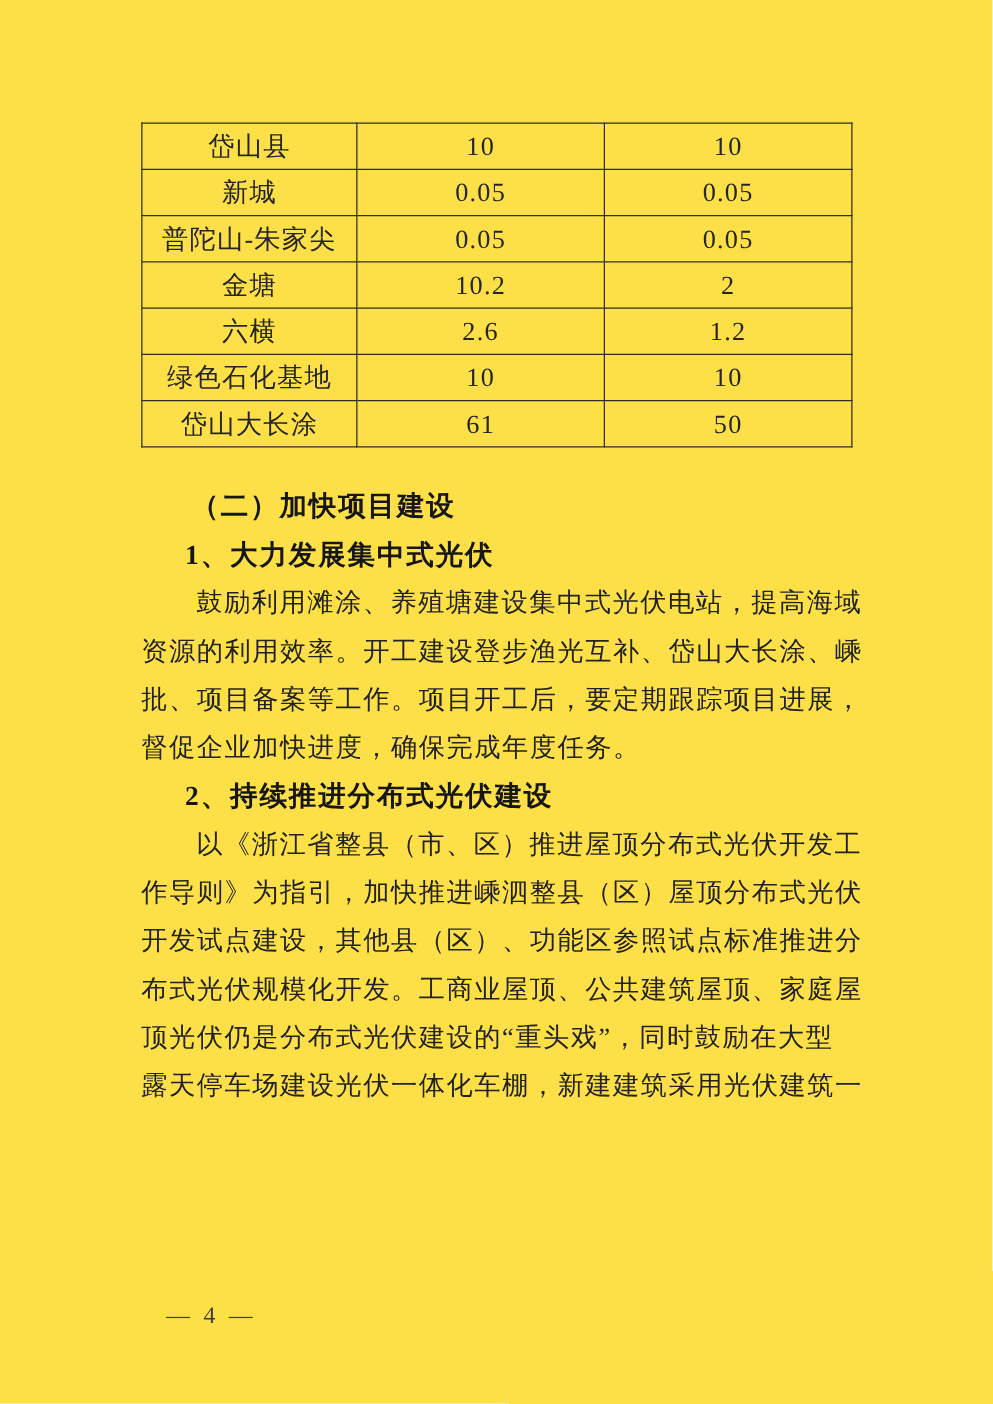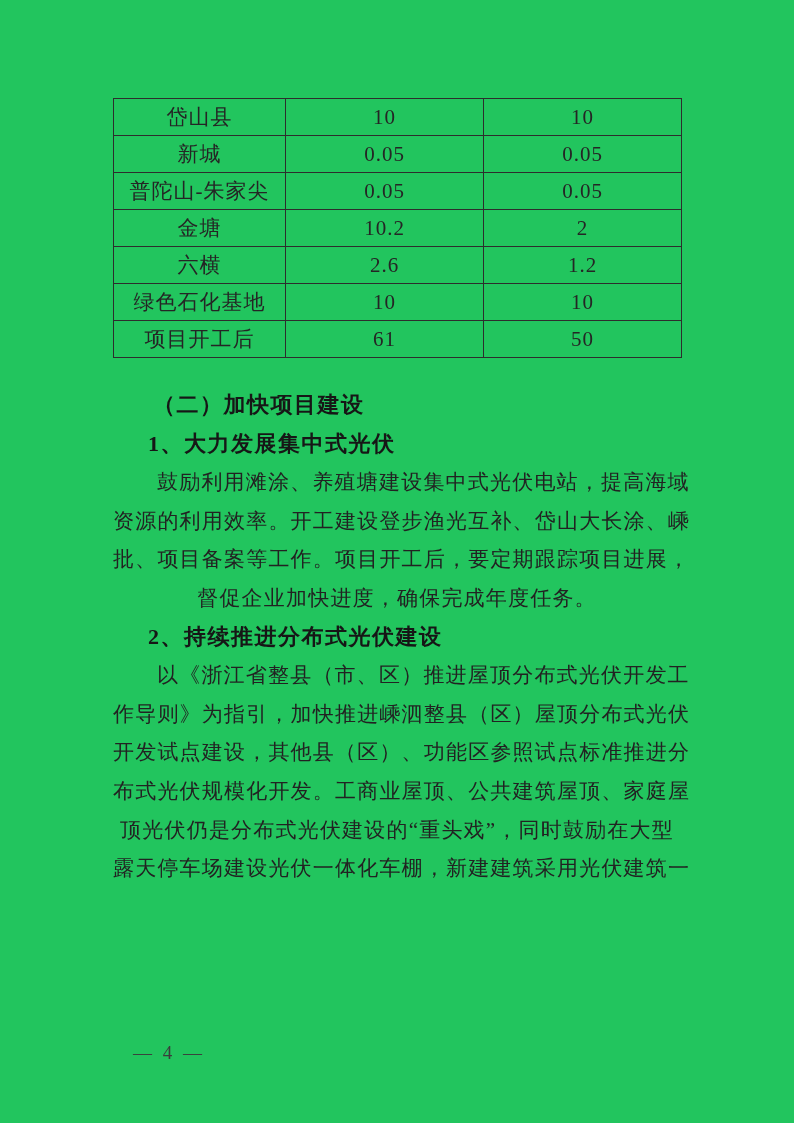--- a/index.html
+++ b/index.html
@@ -4,21 +4,21 @@
 <style>
   html, body {
     margin: 0;
     padding: 0;
     background: #ffffff;
   }
   .page {
     position: relative;
     width: 794px;
     height: 1123px;
-    background: #22c55e;
+    background: #fde047;
     overflow: hidden;
     font-family: "Liberation Serif", "DejaVu Serif", serif;
     color: #1f1f1f;
   }
   .content {
     position: absolute;
     left: 113px;
     top: 98px;
     width: 568px;
   }
@@ -55,21 +55,20 @@
     white-space: nowrap;
   }
   .section-heading { padding-left: 40px; margin-top: 28px; }
   .sub-heading    { padding-left: 35px; }
   .para-line {
     font-size: 21px;
     line-height: 38.6px;
     letter-spacing: 1.2px;
     color: #222222;
     white-space: nowrap;
-    text-align: center;
   }
   .para-line.first { padding-left: 44px; }
 
   .page-footer {
     position: absolute;
     left: 133px;
     top: 1042px;
     font-size: 19px;
     letter-spacing: 3px;
     color: #3c3c3c;
@@ -112,21 +111,21 @@
           <td>六横</td>
           <td>2.6</td>
           <td>1.2</td>
         </tr>
         <tr>
           <td>绿色石化基地</td>
           <td>10</td>
           <td>10</td>
         </tr>
         <tr>
-          <td>项目开工后</td>
+          <td>岱山大长涂</td>
           <td>61</td>
           <td>50</td>
         </tr>
       </tbody>
     </table>
 
     <div class="textblock">
       <div class="heading section-heading">（二）加快项目建设</div>
 
       <div class="heading sub-heading">1、大力发展集中式光伏</div>

